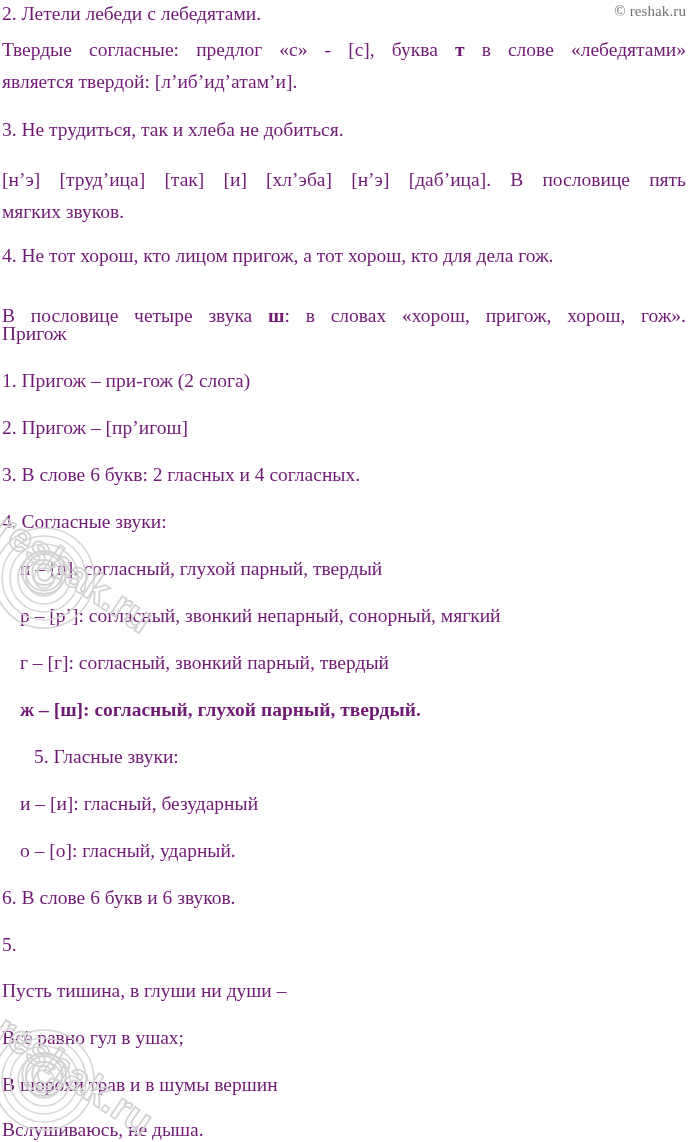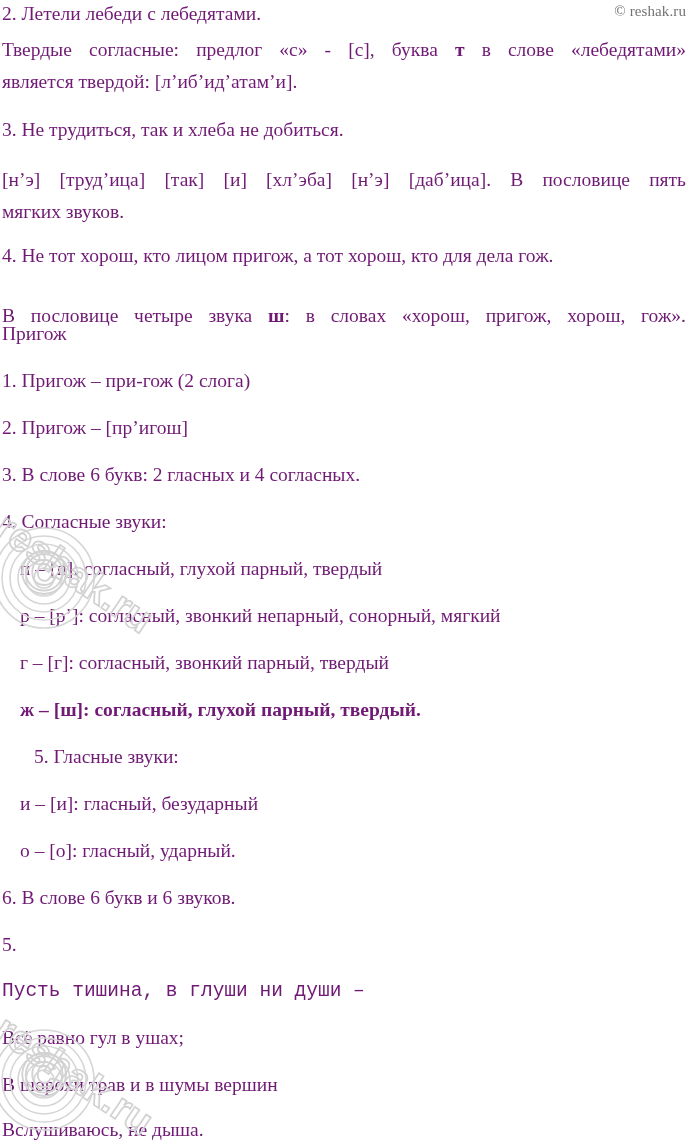--- a/index.html
+++ b/index.html
@@ -123,21 +123,21 @@
 
     <div class="line" style="top:745px;margin-left:32px;">5. Гласные звуки:</div>
 
     <div class="line indent" style="top:792px;">и – [и]: гласный, безударный</div>
     <div class="line indent" style="top:839px;">о – [о]: гласный, ударный.</div>
 
     <div class="line" style="top:886px;">6. В слове 6 букв и 6 звуков.</div>
 
     <div class="line" style="top:933px;">5.</div>
 
-    <div class="line" style="top:979px;font-family:Liberation Mono, monospace;">Пусть тишина, в глуши ни души –</div>
+    <div class="line" style="top:979px;">Пусть тишина, в глуши ни души –</div>
     <div class="line" style="top:1026px;">Всё равно гул в ушах;</div>
     <div class="line" style="top:1073px;">В шорохи трав и в шумы вершин</div>
     <div class="line" style="top:1118px;">Вслушиваюсь, не дыша.</div>
 
   </div>
 
   <div class="wm-layer">
 
     <div class="wm wm-1">
       <svg width="230" height="170" viewBox="0 0 230 170" aria-hidden="true">

